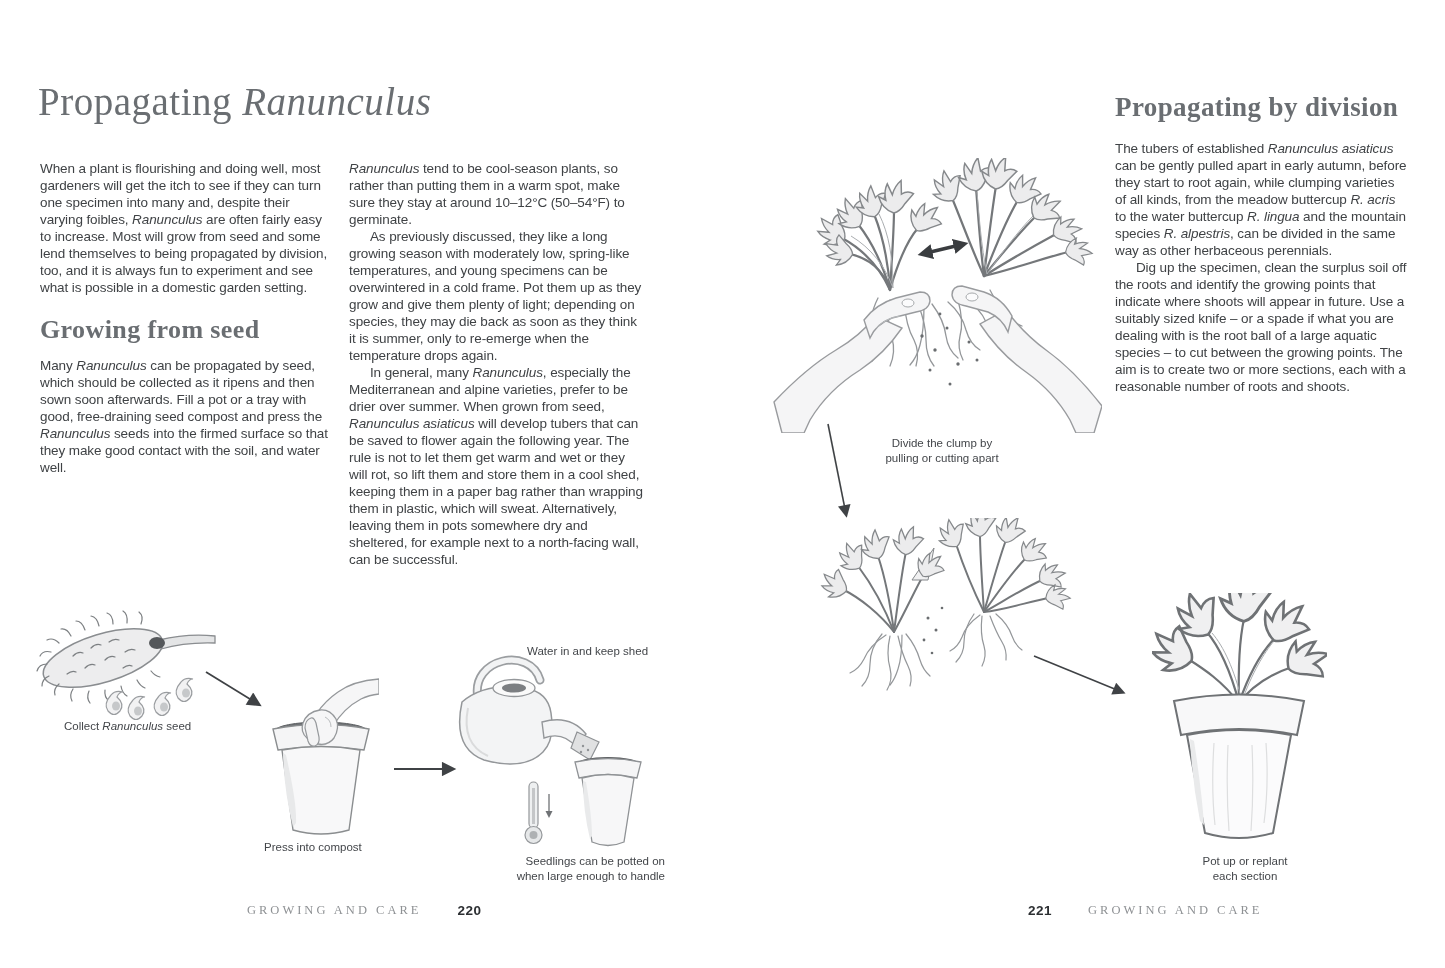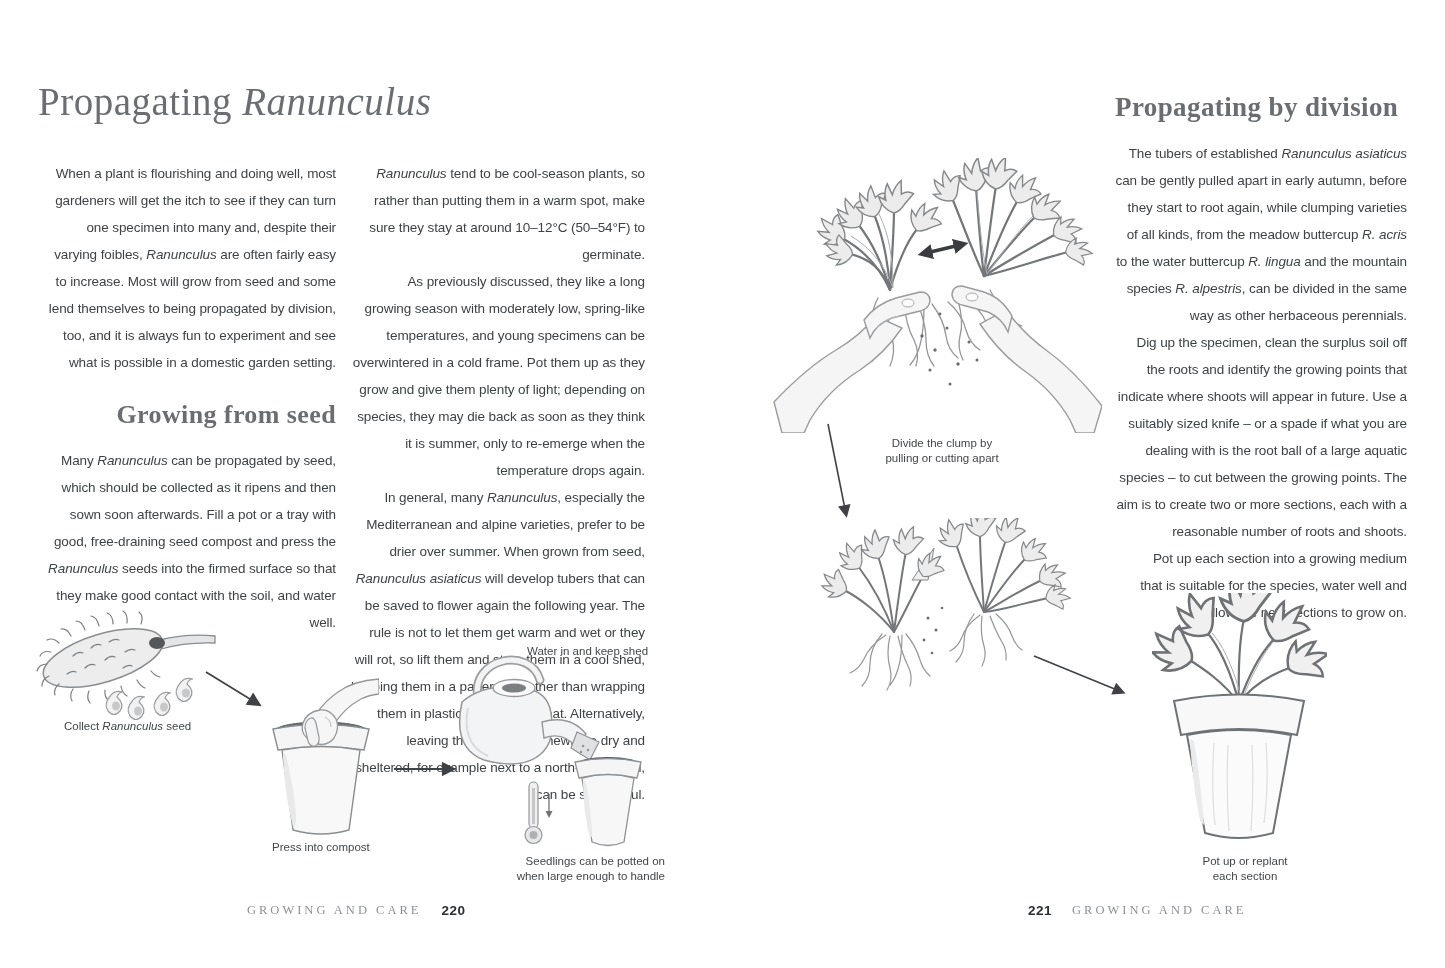--- a/index.html
+++ b/index.html
@@ -14,30 +14,30 @@
   }
   .abs{position:absolute;}
   h1.page-title{
     font-family:"Liberation Serif","DejaVu Serif",serif;
     font-weight:400;font-size:39px;letter-spacing:0.5px;color:var(--heading);
   }
   h2.section-title{
     font-family:"Liberation Serif","DejaVu Serif",serif;
     font-weight:700;font-size:26px;letter-spacing:0.4px;color:var(--heading);
   }
-  .col{width:296px;font-size:13.5px;line-height:27px;letter-spacing:-0.1px;color:var(--body);text-align:right;}
+  .col{width:296px;font-size:13.5px;line-height:17px;letter-spacing:-0.1px;color:var(--body);}
   .col p{margin:0;}
   .col p.indent{text-indent:1.55em;}
   .col h2{margin:25px 0 19px 0;}
   .caption{
     font-size:11.5px;line-height:14.5px;color:var(--caption);
     white-space:pre-line;
   }
   .caption.center{text-align:center;}
-  .footer{display:flex;align-items:flex-end;gap:20px;}
+  .footer{display:flex;align-items:flex-end;gap:36px;}
   .footer .f-label{
     font-family:"Liberation Serif","DejaVu Serif",serif;
     font-size:12.5px;letter-spacing:3px;color:var(--footer-label);
   }
   .footer .f-page{font-size:13.5px;font-weight:bold;color:var(--footer-page);letter-spacing:0.5px;}
   svg{display:block;}
 </style>
 </head>
 <body>
 
@@ -128,21 +128,21 @@
     </g>
     <path d="M20,56 Q68,47 116,56 L111,77 Q68,70 25,77 Z" fill="#f5f5f6" stroke="#8a8d8f" stroke-width="1.4"></path>
     <path d="M29,77 Q68,70 107,77 L96,157 Q68,165 40,157 Z" fill="#f8f8f9" stroke="#8a8d8f" stroke-width="1.4"></path>
     <path d="M33,82 Q44,130 43,150 L40,154 Q31,118 30,80 Z" fill="#e8e9ea"></path>
     <path d="M126,6 Q100,8 85,19 Q72,28 64,40 L80,53 Q91,35 108,26 Q116,22 126,21 Z" fill="#f6f6f7" stroke="#95989b" stroke-width="1.3"></path>
     <path d="M67,37 Q54,39 50,50 Q47,59 54,65 L65,71 Q75,73 81,65 Q87,55 83,46 Q77,36 67,37 Z" fill="#f6f6f7" stroke="#95989b" stroke-width="1.3"></path>
     <path d="M58,45 Q52,47 52,55 L55,68 Q57,74 62,73 Q67,71 66,64 L63,50 Q61,44 58,45 Z" fill="#f3f3f4" stroke="#95989b" stroke-width="1.2"></path>
     <path d="M72,44 q6,3 6,10" fill="none" stroke="#b9bcbe" stroke-width="1"></path>
   </svg>
 
-  <div class="caption abs" style="left:272px;top:840px;">Press into compost</div>
+  <div class="caption abs" style="left:264px;top:840px;">Press into compost</div>
 
   <svg class="abs" style="left:390px;top:756px;" width="78" height="26" viewBox="0 0 78 26">
     <defs>
         <marker id="m2" viewBox="0 0 10 10" refX="7" refY="5" markerWidth="9" markerHeight="8" orient="auto">
           <path d="M0,0 L10,5 L0,10 Z" fill="#3f4245"></path>
         </marker>
       </defs>
     <line x1="4" y1="13" x2="62" y2="13" stroke="#3f4245" stroke-width="1.8" marker-end="url(#m2)"></line>
   </svg>
 
@@ -197,21 +197,20 @@
   </div>
 </div>
 
 <div>
 
   <h2 class="section-title abs" style="left:1115px;top:92px;font-size:27px;">Propagating by division</h2>
 
   <div class="col abs" style="left:1115px;top:140px;width:292px;">
     <p>The tubers of established <i>Ranunculus asiaticus</i> can be gently pulled apart in early autumn, before they start to root again, while clumping varieties of all kinds, from the meadow buttercup <i>R. acris</i> to the water buttercup <i>R. lingua</i> and the mountain species <i>R. alpestris</i>, can be divided in the same way as other herbaceous perennials.</p>
     <p class="indent">Dig up the specimen, clean the surplus soil off the roots and identify the growing points that indicate where shoots will appear in future. Use a suitably sized knife – or a spade if what you are dealing with is the root ball of a large aquatic species – to cut between the growing points. The aim is to create two or more sections, each with a reasonable number of roots and shoots.</p>
-    <p class="indent">Pot up each section into a growing medium that is suitable for the species, water well and allow the new sections to grow on.</p>
   </div>
 
   <svg class="abs" style="left:772px;top:158px;" width="330" height="275" viewBox="0 0 330 275">
     <defs>
       <path id="lfA" d="M0,2 Q-8,0 -11,-8 L-6,-6 Q-8,-12 -6,-17 L-2,-10 Q-1,-16 3,-20 L4,-11 Q8,-14 12,-12 L7,-5 Q4,1 0,2 Z"></path>
     </defs>
 
     <g stroke="#94979a" stroke-width="1.3" fill="none" stroke-linecap="round">
       <path d="M106,140 q-10,20 -6,36 q3,14 -6,26"></path>
       <path d="M118,142 q-4,22 2,38 q4,14 -2,28"></path>

